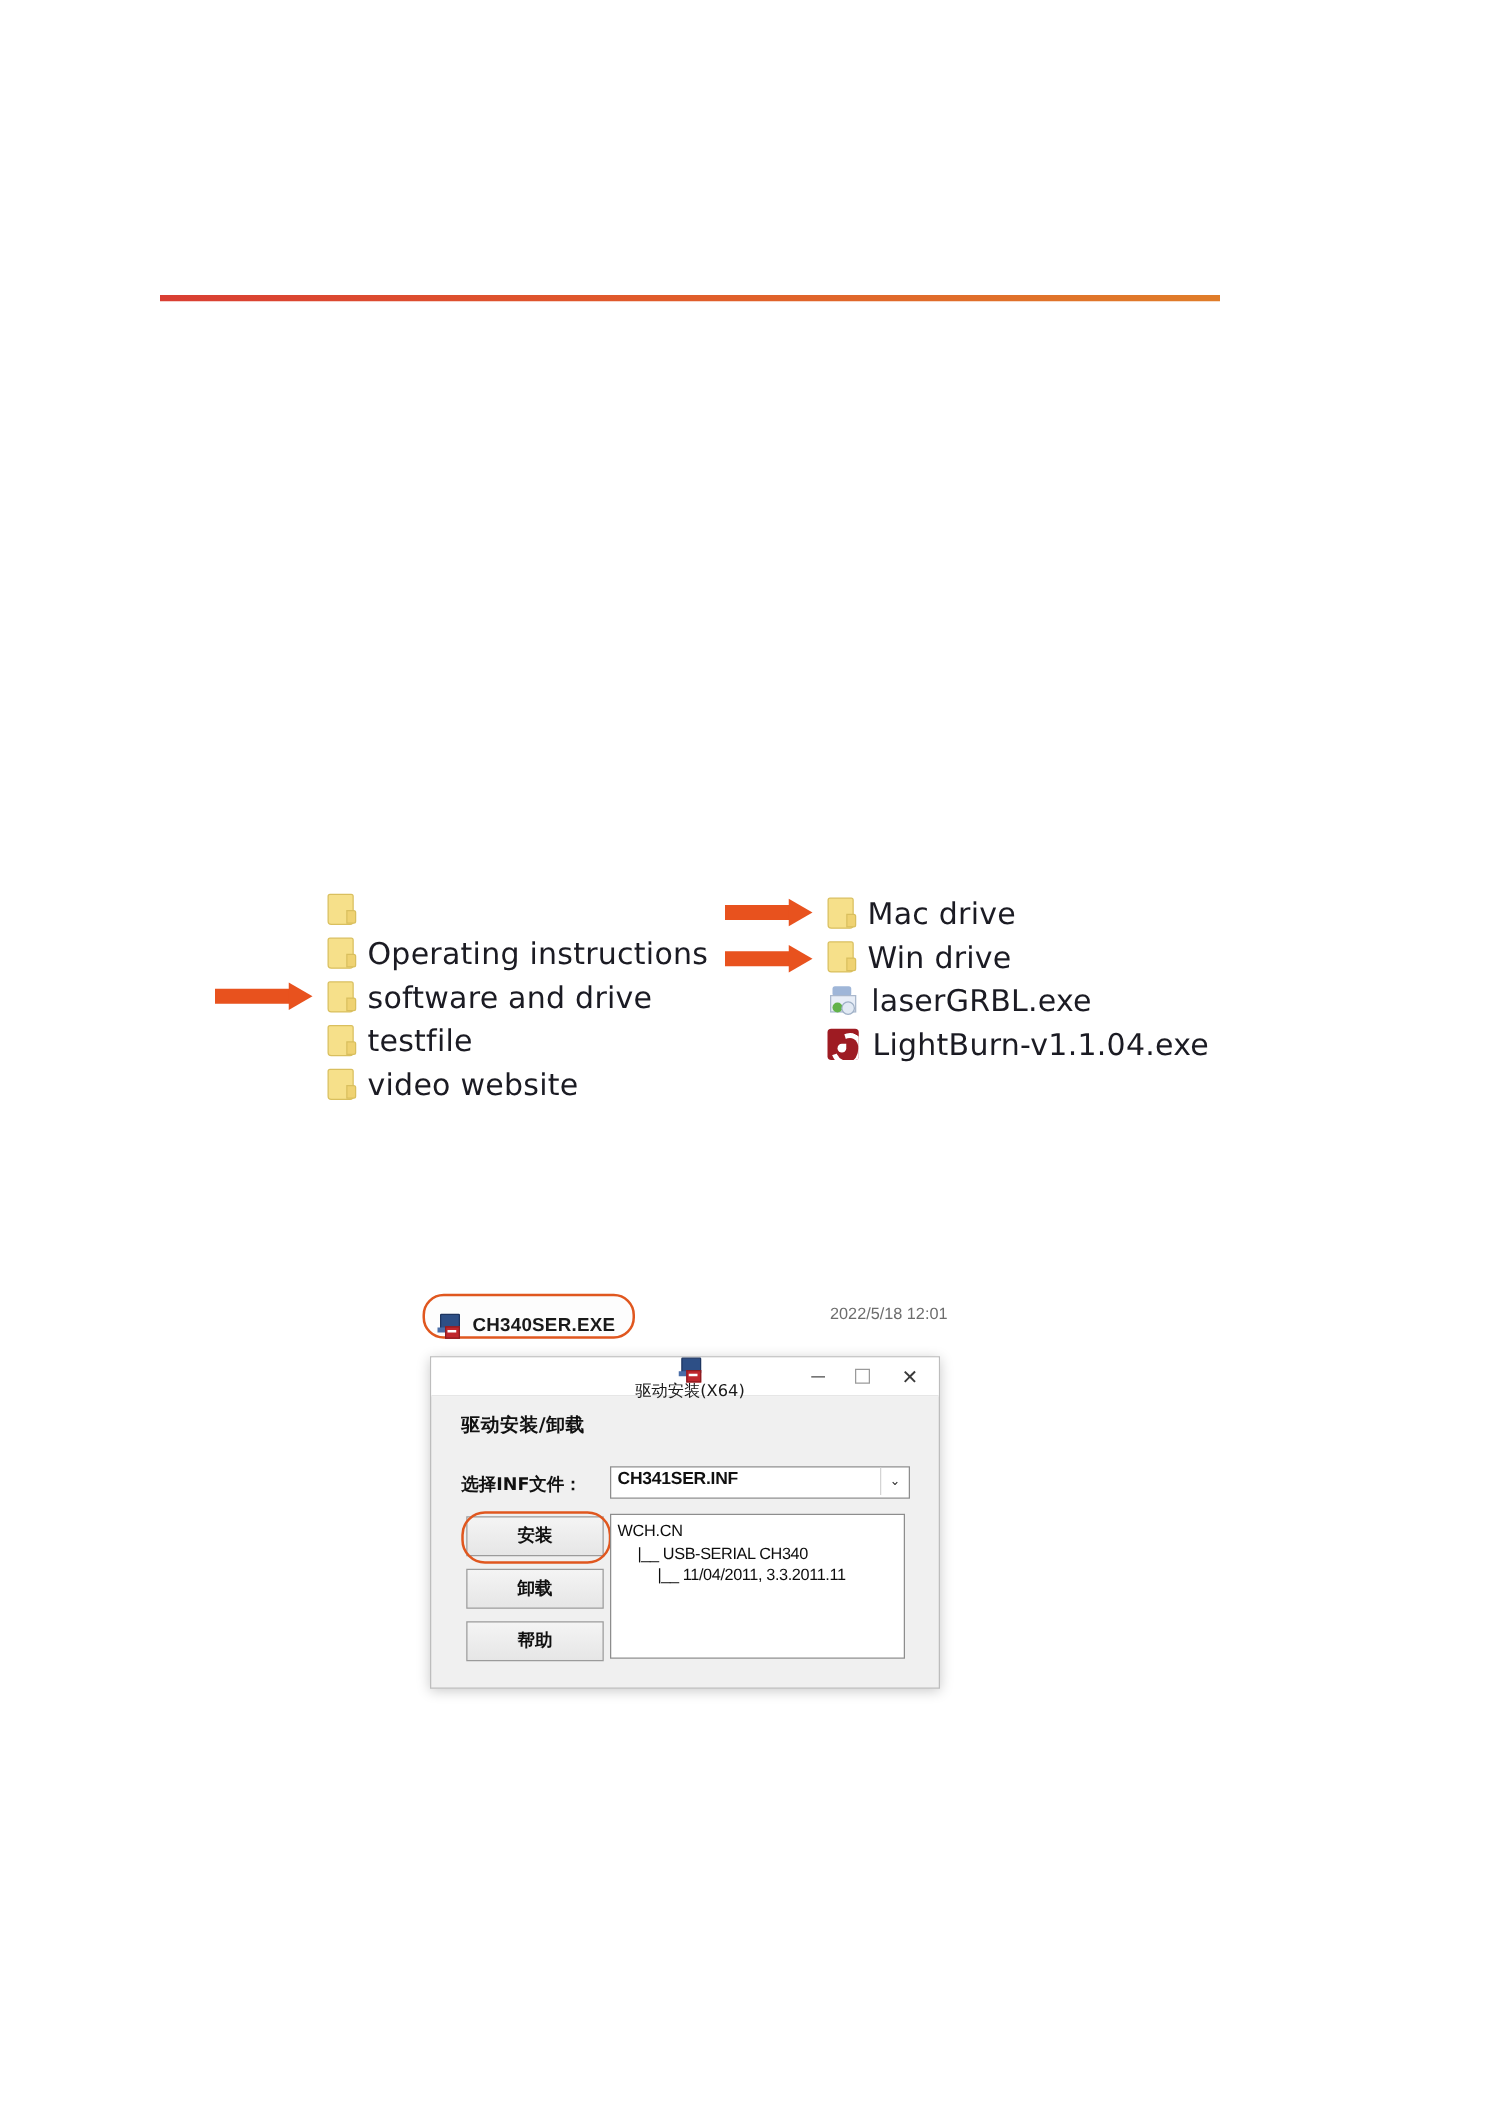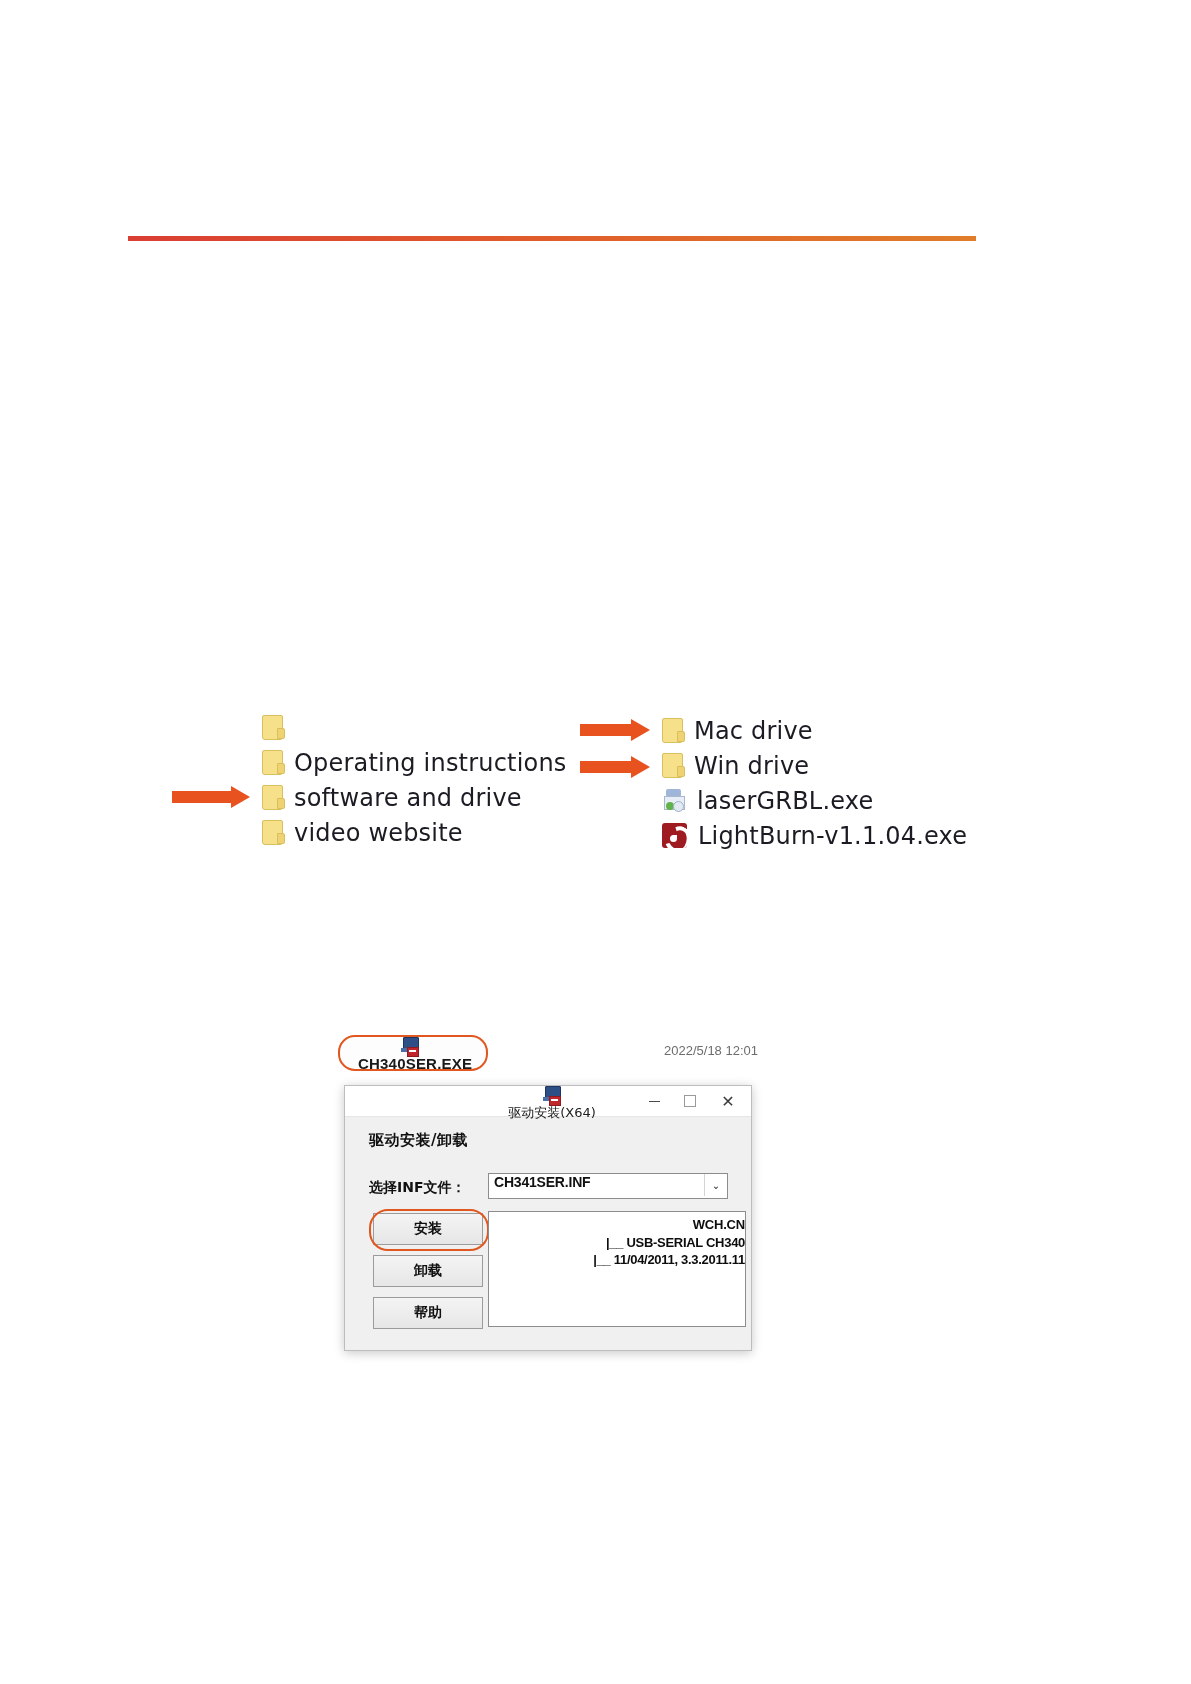--- a/index.html
+++ b/index.html
@@ -114,26 +114,25 @@
   #arrow-win{left:580px;top:756px;width:70px;}
   #arrow-win .shaft{width:52px;}
   #arrow-win .head{left:51px;}
 
   
   #exe-row{
     position:absolute;left:338px;top:1035px;width:420px;height:36px;
   }
   #exe-pill{
     position:absolute;left:0;top:0;
-    display:flex;align-items:center;
+    display:flex;align-items:flex-end;
     height:32px;padding:0 14px 0 10px;
     border:2px solid #e0571f;
     border-radius:17px;
     background:#fdfdfd;
-    flex-direction:column;
   }
   #exe-pill .name{
     font-family:"Liberation Sans", sans-serif;
     font-size:15px;font-weight:700;color:#1a1a1a;margin-left:8px;
     letter-spacing:.2px;
   }
   #exe-date{
     position:absolute;right:0;top:8px;
     font-size:13px;color:#6d6d6d;
     font-family:"Liberation Sans", sans-serif;
@@ -223,29 +222,28 @@
   #btn-help{top:180px;}
   #install-highlight{
     position:absolute;left:24px;top:92px;
     width:116px;height:38px;
     border:2px solid #e0571f;border-radius:19px;
     pointer-events:none;
   }
 
   #info-box{
     position:absolute;left:143px;top:94px;
-    width:258px;height:116px;
+    width:236px;height:116px;
     background:#ffffff;border:1px solid #8d8d8d;
     padding:4px 0 0 5px;
     box-sizing:border-box;
     font-family:"Liberation Sans", sans-serif;
-    font-size:13px;font-weight:700;color:#0d0d0d;
+    font-size:13px;font-weight:400;color:#0d0d0d;
     line-height:1.35;
     overflow:hidden;
-    text-align:right;
   }
   .info-l1{letter-spacing:-.2px;}
   .info-l2{padding-left:16px;letter-spacing:-.3px;}
   .info-l3{padding-left:32px;letter-spacing:-.3px;}
 </style>
 </head>
 <body>
 
 <div id="top-rule"></div>
 
@@ -255,20 +253,24 @@
     <div class="file-row">
       <span class="folder-ico"></span>
     </div>
     <div class="file-row">
       <span class="folder-ico"></span>
       <span class="file-label">Operating instructions</span>
     </div>
     <div class="file-row">
       <span class="folder-ico"></span>
       <span class="file-label">software and drive</span>
+    </div>
+    <div class="file-row">
+      <span class="folder-ico"></span>
+      <span class="file-label">testfile</span>
     </div>
     <div class="file-row">
       <span class="folder-ico"></span>
       <span class="file-label">video website</span>
     </div>
   </div>
 
   <div class="col" id="col-right">
     <div class="file-row">
       <span class="folder-ico"></span>

